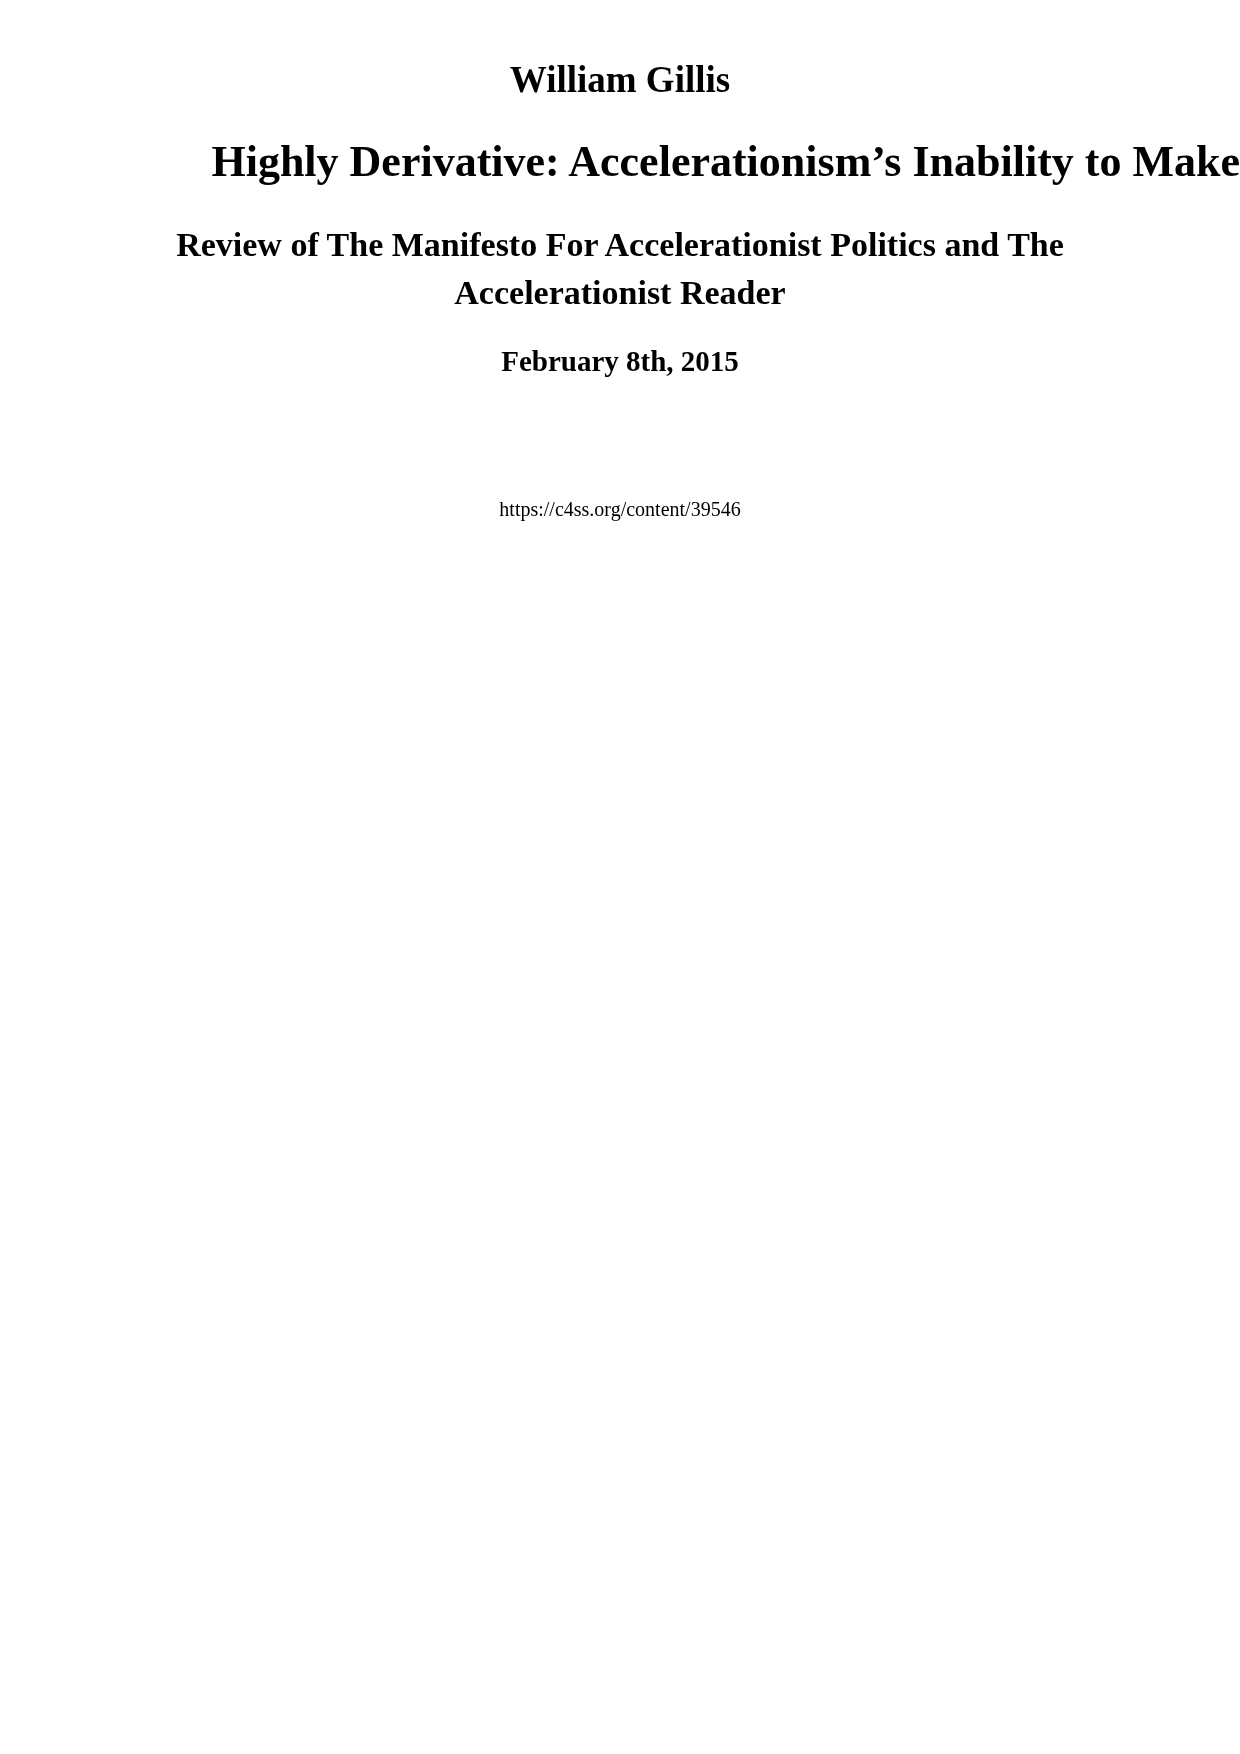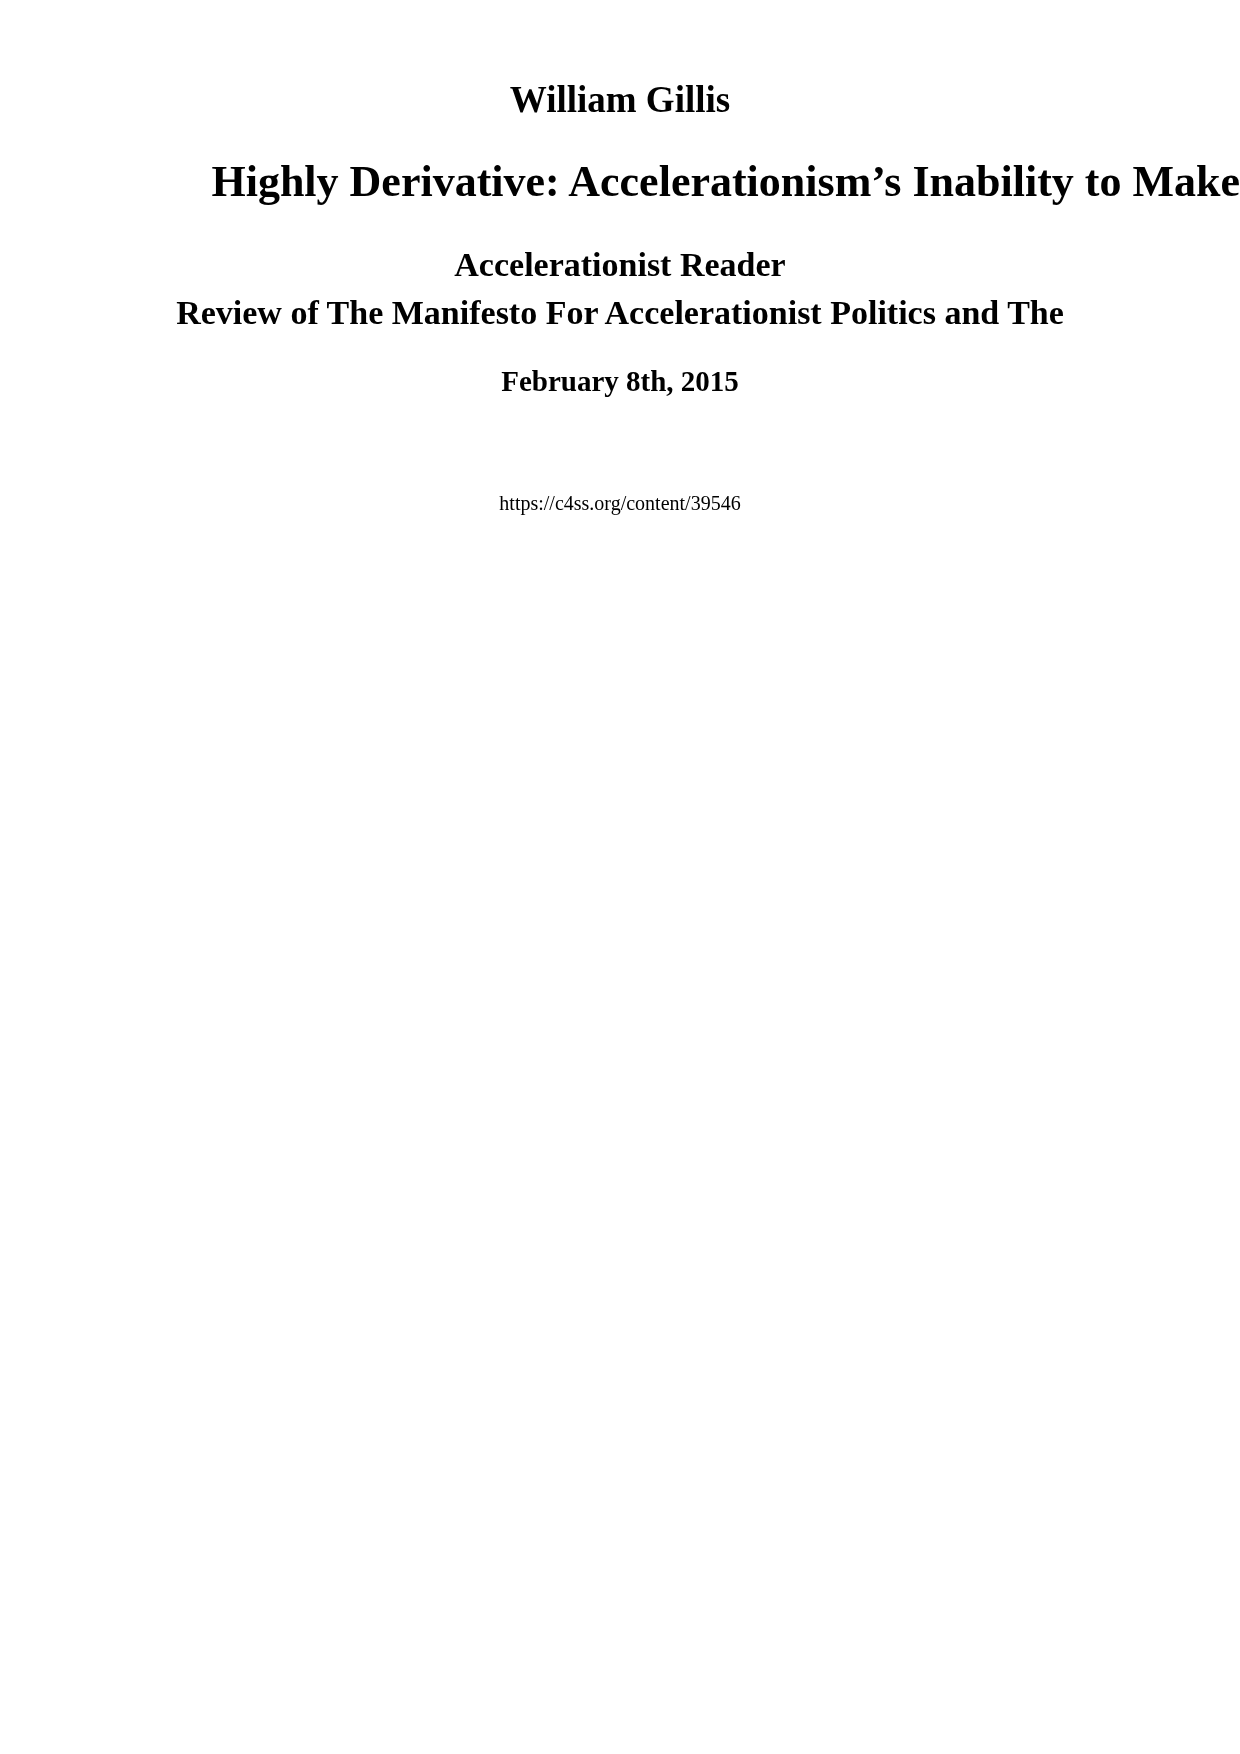--- a/index.html
+++ b/index.html
@@ -11,21 +11,21 @@
     width: 1240px;
     height: 1754px;
     font-family: "Liberation Serif", "DejaVu Serif", serif;
     color: #000000;
     overflow: hidden;
   }
   .page {
     box-sizing: border-box;
     width: 1240px;
     height: 1754px;
-    padding-top: 78px;
+    padding-top: 58px;
     text-align: center;
   }
   .author {
     font-size: 37px;
     font-weight: bold;
     line-height: 1.2;
   }
   .title {
     margin: 34px 0 0 0;
     font-size: 44px;
@@ -43,39 +43,39 @@
     display: block;
     white-space: nowrap;
   }
   .date {
     margin-top: 26px;
     font-size: 29px;
     font-weight: bold;
     line-height: 1.3;
   }
   .url {
-    margin-top: 90px;
+    margin-top: 116px;
     font-size: 20px;
     font-weight: normal;
     line-height: 1.3;
   }
 </style>
 </head>
 <body>
 
 <div class="page">
 
   <div class="author">William Gillis</div>
 
   <h1 class="title">
     <span class="line">Highly Derivative: Accelerationism’s Inability to Make</span>
   </h1>
 
   <h2 class="subtitle">
+    <span class="line">Review of The Manifesto For Accelerationist Politics and The</span>
     <span class="line">Accelerationist Reader</span>
-    <span class="line">Review of The Manifesto For Accelerationist Politics and The</span>
   </h2>
 
   <div class="date">February 8th, 2015</div>
 
   <div class="url">https://c4ss.org/content/39546</div>
 
 </div>
 
 </body></html>

